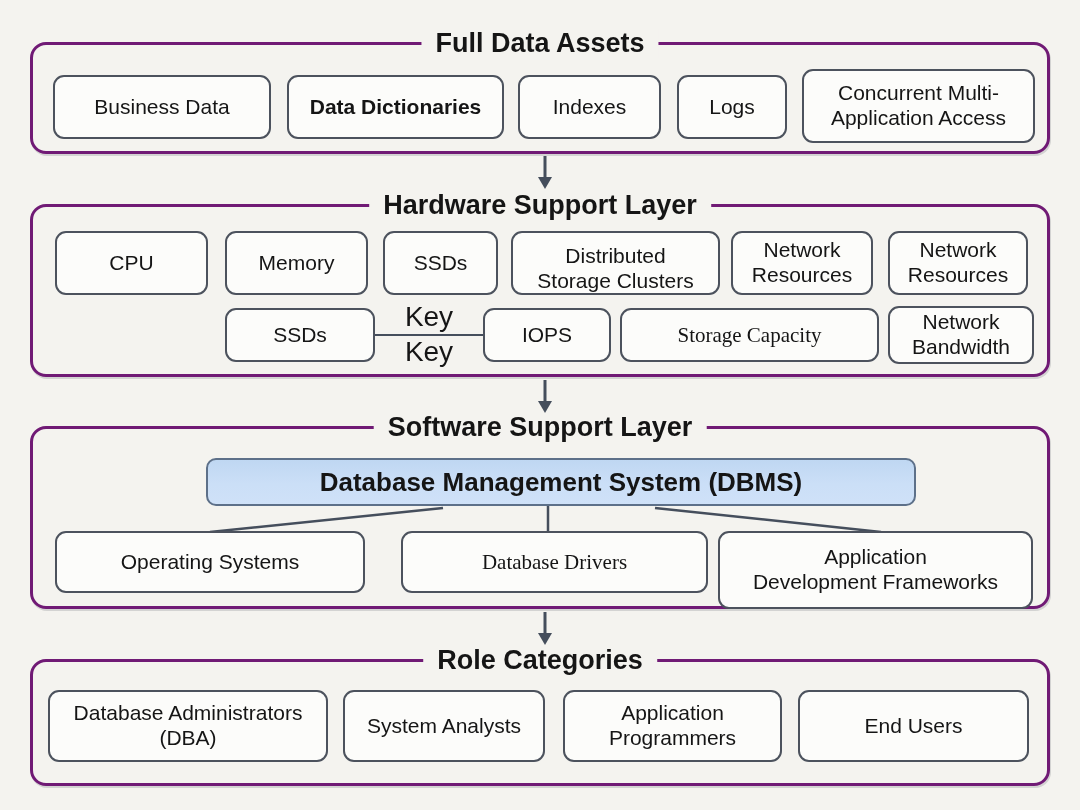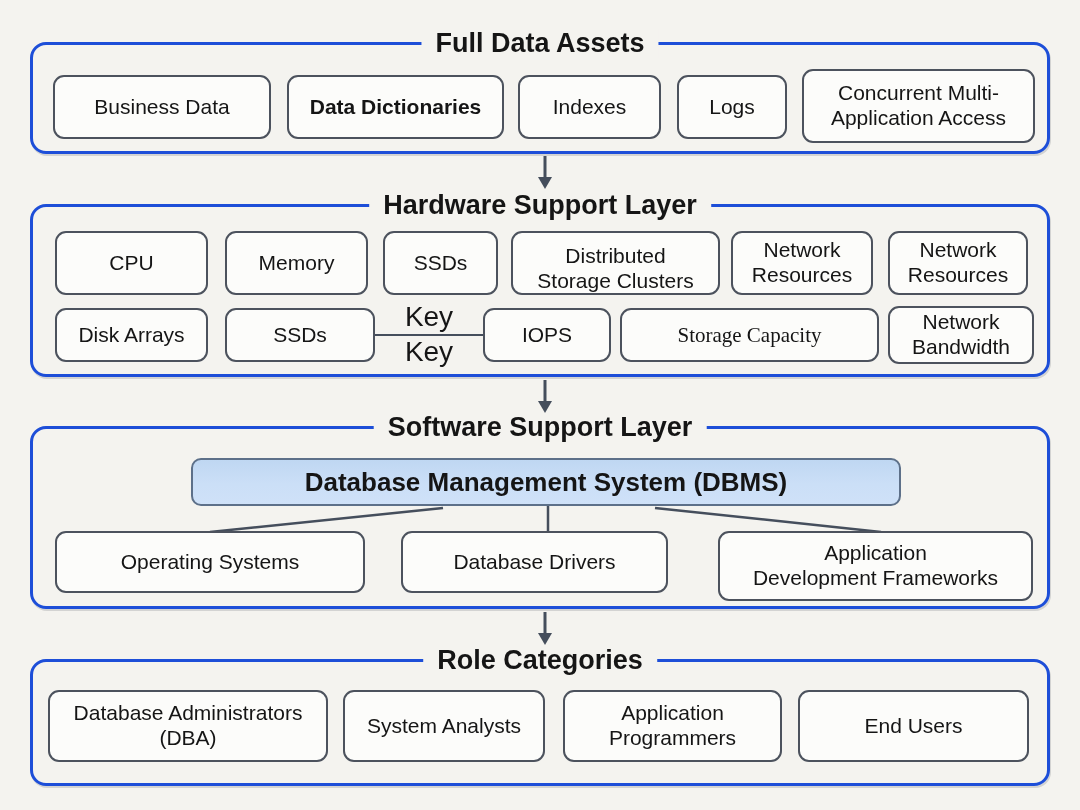--- a/index.html
+++ b/index.html
@@ -13,21 +13,21 @@
     width: 1080px;
     height: 810px;
     background: #f4f3ef;
     overflow: hidden;
     color: #151515;
   }
   .group {
     position: absolute;
     left: 30px;
     width: 1020px;
-    border: 3px solid #1d4ed8;
+    border: 3px solid #701a75;
     border-radius: 16px;
     box-sizing: border-box;
     box-shadow: 1px 2px 0 rgba(60,65,75,0.18);
   }
   .group-title {
     position: absolute;
     left: 50%;
     top: 0;
     transform: translate(-50%, -54%);
     background: #f4f3ef;
@@ -57,20 +57,21 @@
     background: linear-gradient(180deg, #bfd7f2 0%, #cbdff7 55%, #cfe1f8 100%);
     border: 2px solid #5d7089;
     border-radius: 10px;
     box-sizing: border-box;
     display: flex;
     align-items: center;
     justify-content: center;
     font-size: 26px;
     font-weight: bold;
     text-align: center;
+    margin-left: 15px;
   }
   .arrow { position: absolute; }
   .connector-svg { position: absolute; }
   .key-connector {
     position: absolute;
     display: flex;
     flex-direction: column;
     align-items: center;
     justify-content: center;
   }
@@ -130,23 +131,20 @@
     <div class="box maxw175" style="left:478px;top:24px;width:209px;height:64px;">
       <span class="lbl">Distributed Storage Clusters</span>
     </div>
     <div class="box" style="left:698px;top:24px;width:142px;height:64px;">
       <span class="lbl">Network Resources</span>
     </div>
     <div class="box" style="left:855px;top:24px;width:140px;height:64px;">
       <span class="lbl">Network Resources</span>
     </div>
 
-    <div class="box" style="left:22px;top:101px;width:153px;height:54px;">
-      <span class="lbl">Disk Arrays</span>
-    </div>
     <div class="box" style="left:192px;top:101px;width:150px;height:54px;">
       <span class="lbl">SSDs</span>
     </div>
     <div class="key-connector" style="left:342px;top:99px;width:108px;height:58px;">
       <span class="key-label">Key</span>
       <div class="key-line"></div>
       <span class="key-label">Key</span>
     </div>
     <div class="box" style="left:450px;top:101px;width:128px;height:54px;">
       <span class="lbl">IOPS</span>
@@ -170,24 +168,24 @@
       <span class="lbl">Database Management System (DBMS)</span>
     </div>
     <svg class="connector-svg" style="left:0;top:77px;" width="1020" height="27">
       <line x1="410" y1="2" x2="177" y2="26" stroke="#454e5c" stroke-width="2.5"></line>
       <line x1="515" y1="0" x2="515" y2="26" stroke="#454e5c" stroke-width="2.5"></line>
       <line x1="622" y1="2" x2="848" y2="26" stroke="#454e5c" stroke-width="2.5"></line>
     </svg>
     <div class="box" style="left:22px;top:102px;width:310px;height:62px;">
       <span class="lbl">Operating Systems</span>
     </div>
-    <div class="box" style="left:368px;top:102px;width:267px;height:62px;">
+    <div class="box" style="left:368px;top:102px;width:307px;height:62px;font-family:Liberation Serif, serif;">
       <span class="lbl">Database Drivers</span>
     </div>
-    <div class="box" style="left:685px;top:102px;width:315px;height:70px;">
+    <div class="box" style="left:685px;top:102px;width:315px;height:78px;">
       <span class="lbl">
           <span style="display:block">Application</span>
           <span style="display:block">Development Frameworks</span>
         </span>
     </div>
   </section>
 
   <svg class="arrow" style="left:536px;top:612px;" width="18" height="34">
     <line x1="9" y1="0" x2="9" y2="23" stroke="#454e5c" stroke-width="3"></line>
     <polygon points="2,21 16,21 9,33" fill="#454e5c"></polygon>

